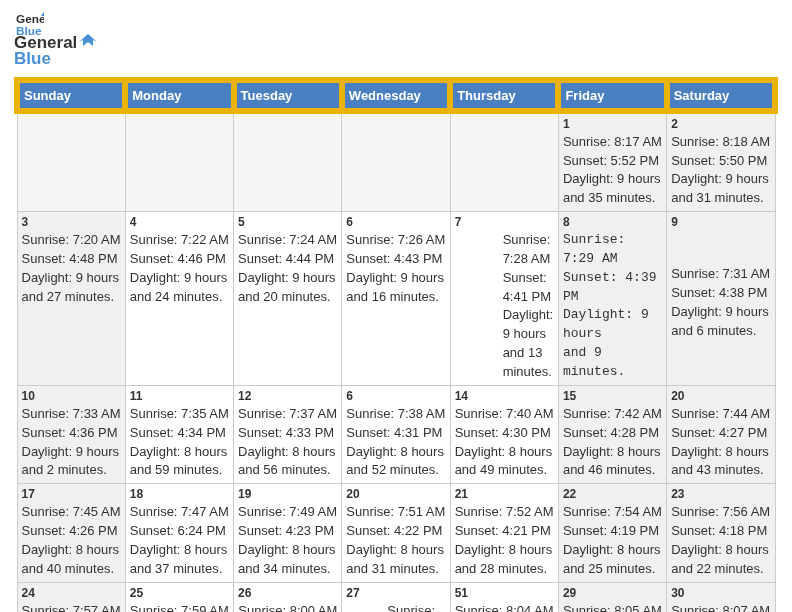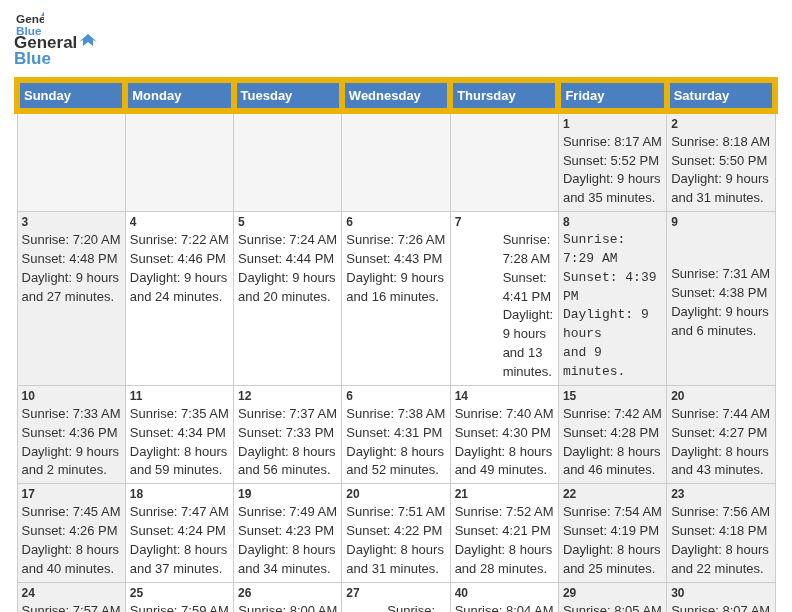--- a/index.html
+++ b/index.html
@@ -206,21 +206,21 @@
           <td>
             <span class="day-num">11</span>
             <div class="day-info" style="white-space: pre-line;">Sunrise: 7:35 AM
 Sunset: 4:34 PM
 Daylight: 8 hours
 and 59 minutes.</div>
           </td>
           <td>
             <span class="day-num">12</span>
             <div class="day-info" style="white-space: pre-line;">Sunrise: 7:37 AM
-Sunset: 7:33 PM
+Sunset: 4:33 PM
 Daylight: 8 hours
 and 56 minutes.</div>
           </td>
           <td>
             <span class="day-num">6</span>
             <div class="day-info" style="white-space: pre-line;">Sunrise: 7:38 AM
 Sunset: 4:31 PM
 Daylight: 8 hours
 and 52 minutes.</div>
           </td>
@@ -250,21 +250,21 @@
           <td class="weekend">
             <span class="day-num">17</span>
             <div class="day-info" style="white-space: pre-line;">Sunrise: 7:45 AM
 Sunset: 4:26 PM
 Daylight: 8 hours
 and 40 minutes.</div>
           </td>
           <td>
             <span class="day-num">18</span>
             <div class="day-info" style="white-space: pre-line;">Sunrise: 7:47 AM
-Sunset: 4:24 PM
+Sunset: 6:24 PM
 Daylight: 8 hours
 and 37 minutes.</div>
           </td>
           <td>
             <span class="day-num">19</span>
             <div class="day-info" style="white-space: pre-line;">Sunrise: 7:49 AM
 Sunset: 4:23 PM
 Daylight: 8 hours
 and 34 minutes.</div>
           </td>
@@ -320,21 +320,21 @@
 and 14 minutes.</div>
           </td>
           <td>
             <span class="day-num">27</span>
             <div class="day-info" style="white-space: pre-line; margin-left: 41px;">Sunrise: 8:02 AM
 Sunset: 4:14 PM
 Daylight: 8 hours
 and 12 minutes.</div>
           </td>
           <td>
-            <span class="day-num">40</span>
+            <span class="day-num">51</span>
             <div class="day-info" style="white-space: pre-line;">Sunrise: 8:04 AM
 Sunset: 4:13 PM
 Daylight: 8 hours
 and 9 minutes.</div>
           </td>
           <td class="weekend">
             <span class="day-num">29</span>
             <div class="day-info" style="white-space: pre-line;">Sunrise: 8:05 AM
 Sunset: 4:13 PM
 Daylight: 8 hours

